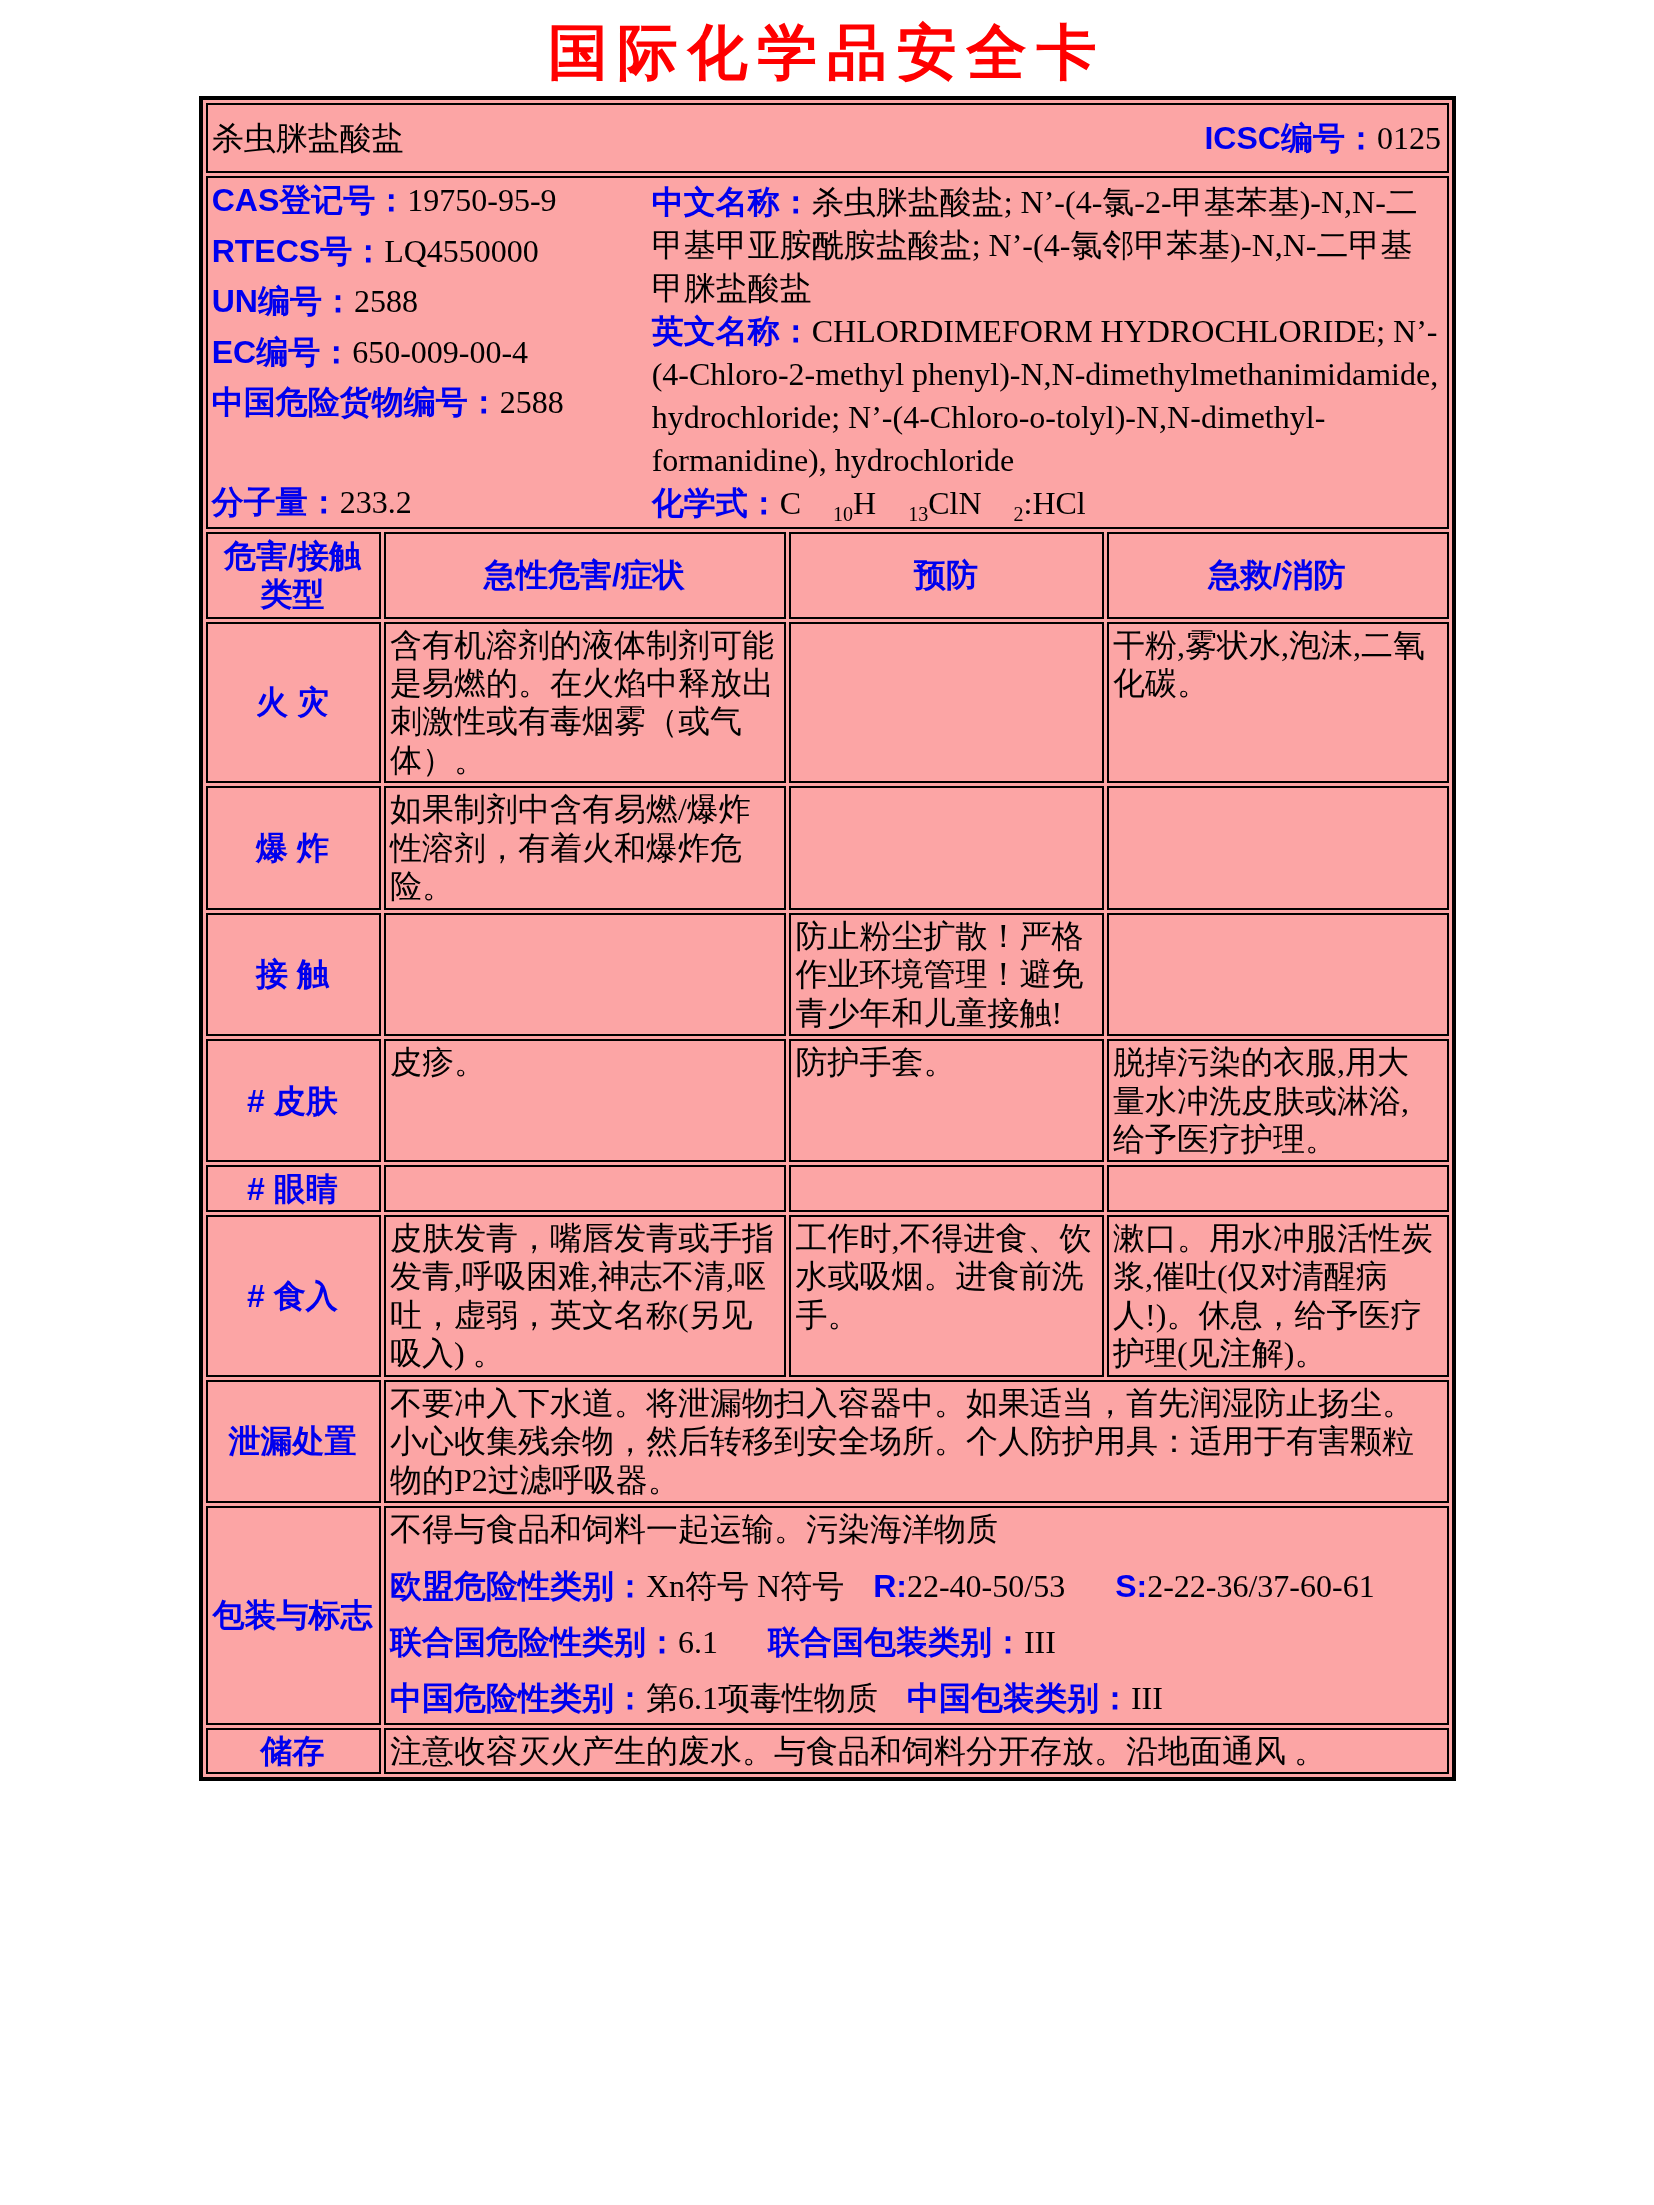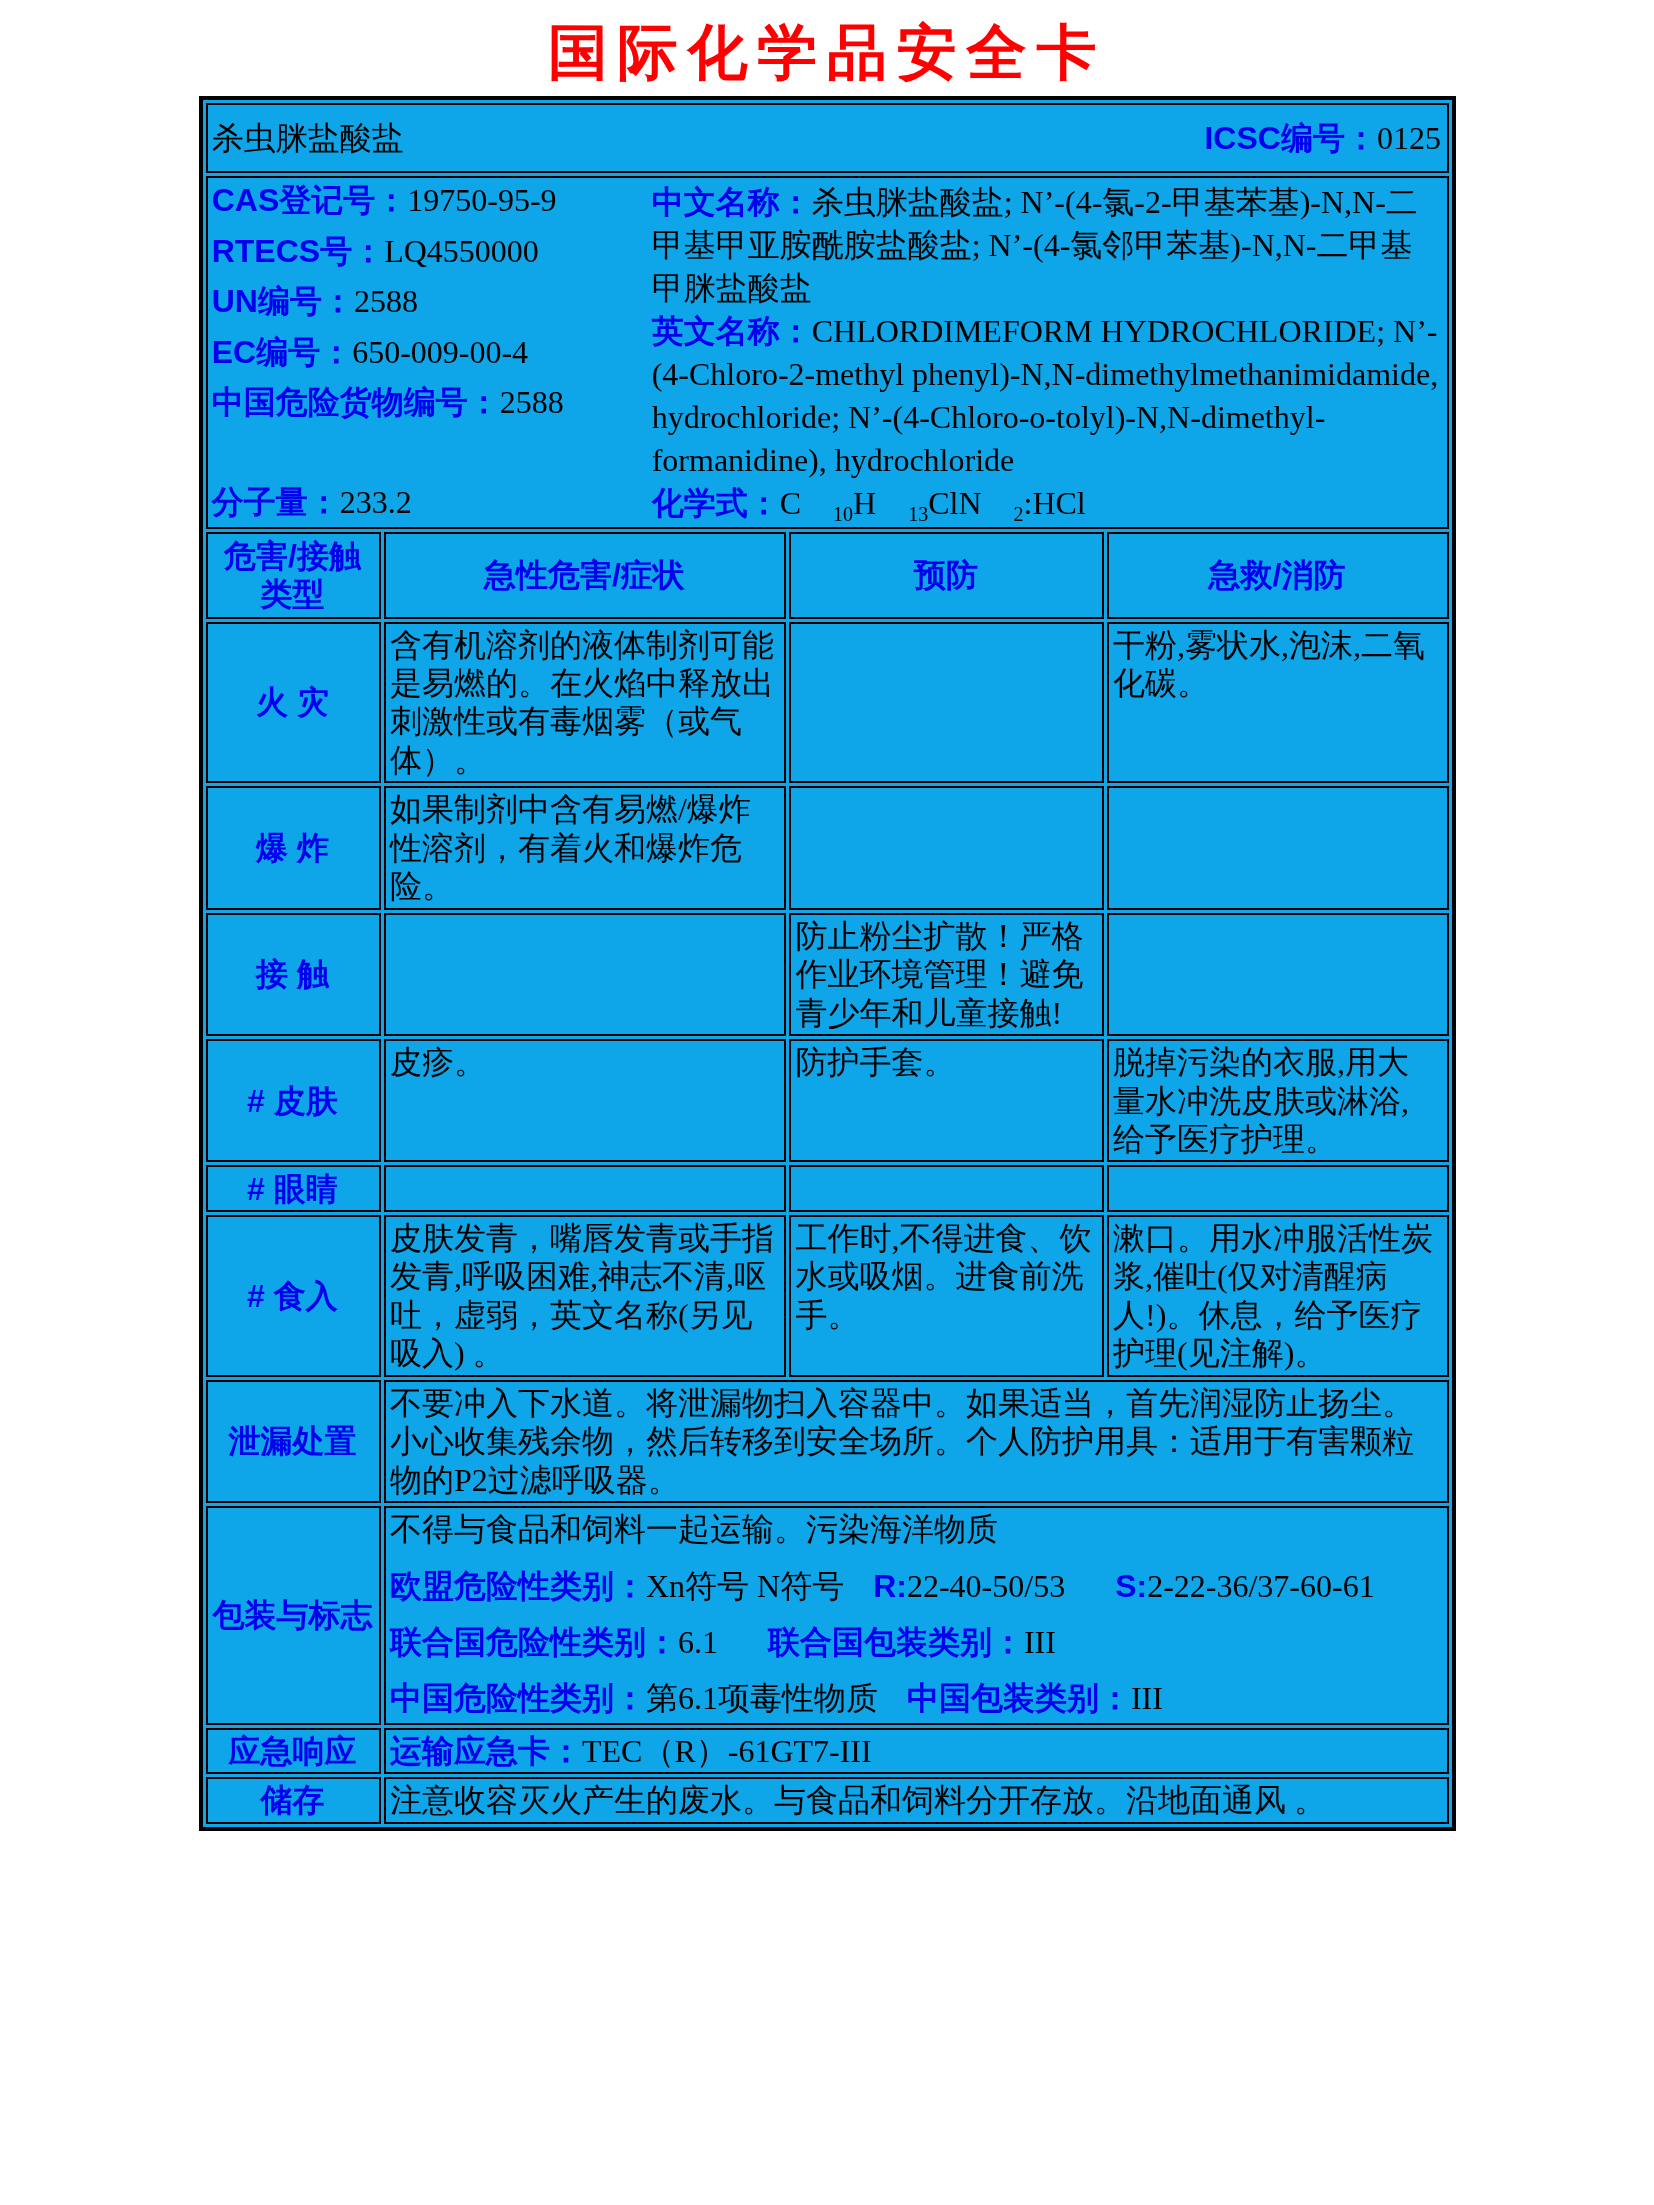--- a/index.html
+++ b/index.html
@@ -23,21 +23,21 @@
     font-size: 60px;
     letter-spacing: 9.8px;
   }
   table.card {
     width: 1257px;
     margin: 0 auto;
     border: 4.2px solid #000;
     border-collapse: separate;
     border-spacing: 3.5px;
     table-layout: fixed;
-    background: #0ea5e9;
+    background: #fca5a5;
   }
   td {
     border: 2.1px solid #000;
     padding: 2.1px 5.6px 2.1px 4.2px;
     vertical-align: top;
     overflow-wrap: break-word;
     word-break: break-word;
   }
   .blue, .lbl {
     color: #0000ee;
@@ -180,26 +180,20 @@
       </p>
       <p>
         <span class="blue">联合国危险性类别：</span><span>6.1</span><span class="blue gap-l">联合国包装类别：</span><span>III</span>
       </p>
       <p>
         <span class="blue">中国危险性类别：</span><span>第6.1项毒性物质</span><span class="blue gap-m">中国包装类别：</span><span>III</span>
       </p>
     </td>
   </tr>
 
-  <tr class="h-emerg">
-    <td class="lbl">应急响应</td>
-    <td colspan="3">
-      <span class="blue">运输应急卡：</span><span>TEC（R）-61GT7-III</span>
-    </td>
-  </tr>
 
   <tr class="h-store">
     <td class="lbl">储存</td>
     <td colspan="3">注意收容灭火产生的废水。与食品和饲料分开存放。沿地面通风 。</td>
   </tr>
 </tbody>
   </table>
 
 
 </body></html>

